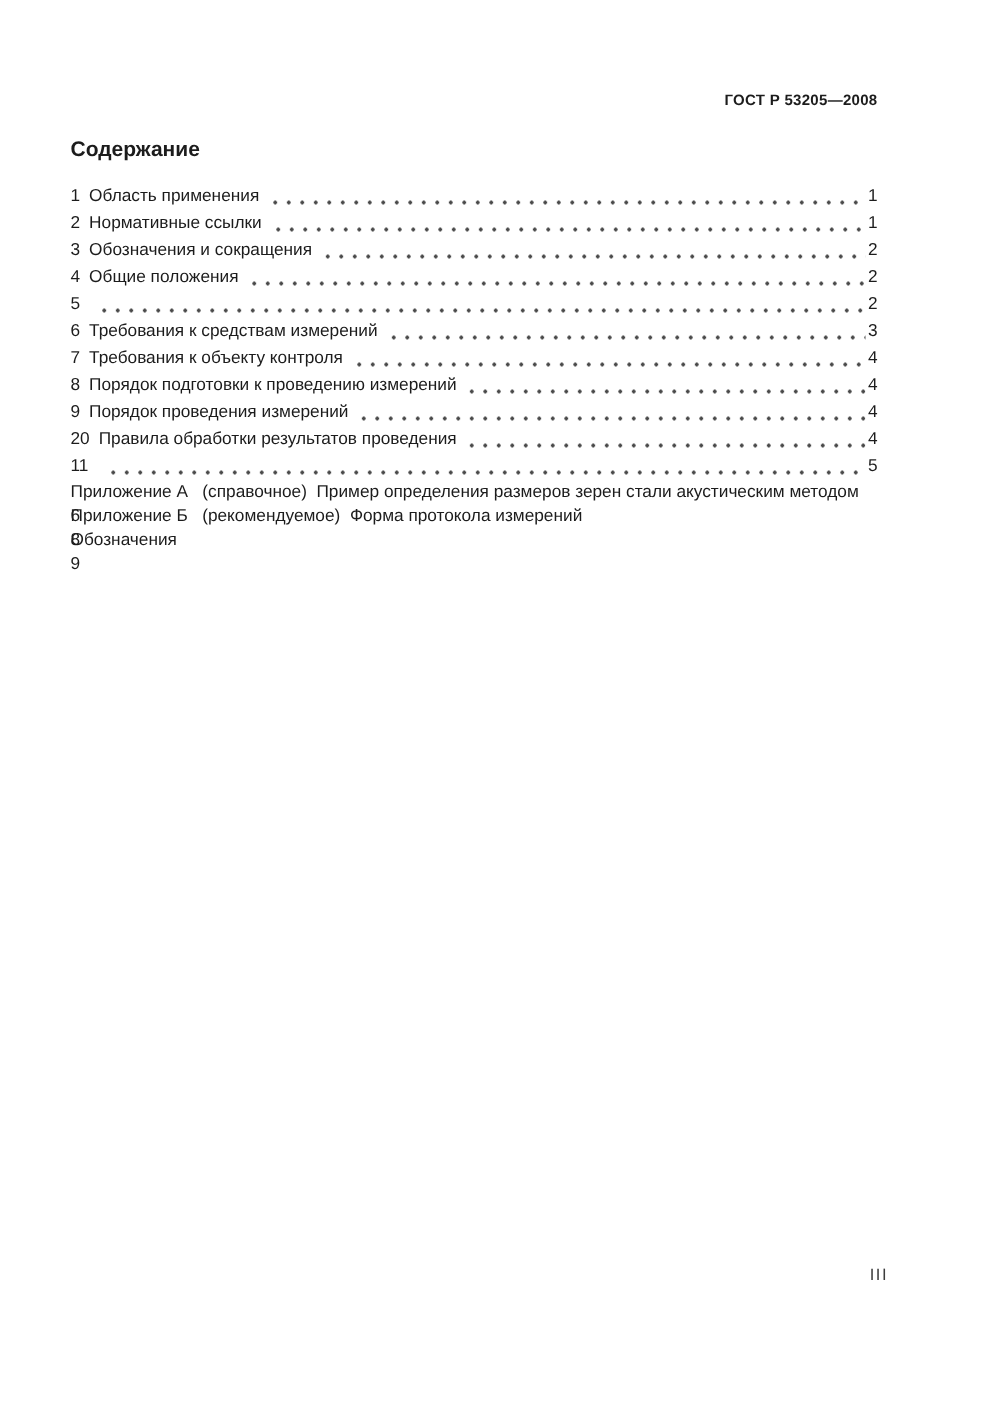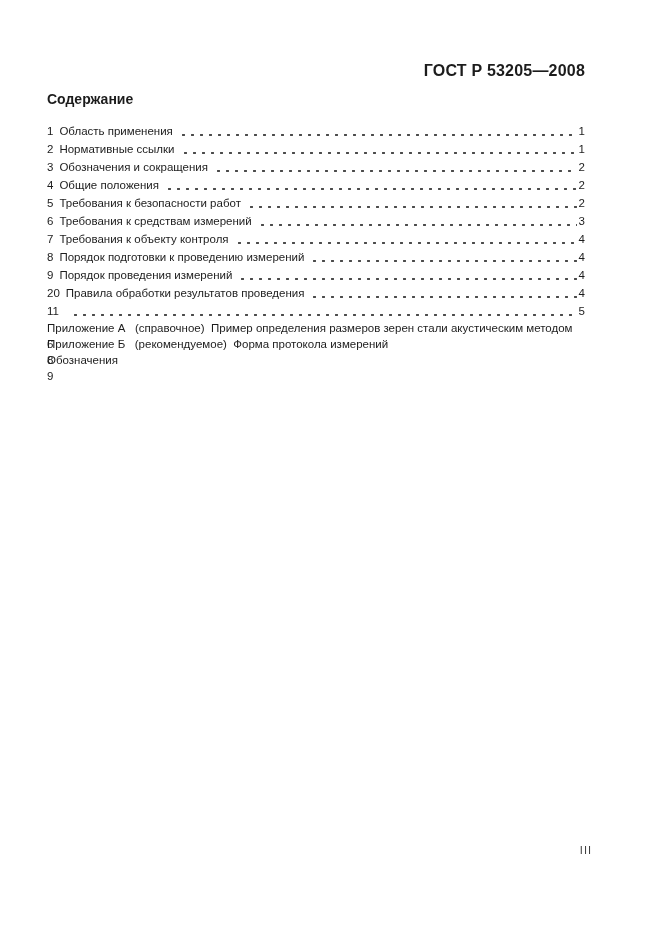--- a/index.html
+++ b/index.html
@@ -15,21 +15,21 @@
     font-family: "Liberation Sans", "DejaVu Sans", sans-serif;
     color: #1c1c1c;
     overflow: hidden;
   }
   .header-ref {
     position: absolute;
     top: 62px;
     left: 47px;
     width: 538px;
     text-align: right;
-    font-size: 16px;
+    font-size: 10px;
     font-weight: bold;
     letter-spacing: 0.2px;
   }
   .doc-title {
     position: absolute;
     top: 91px;
     left: 47px;
     width: 538px;
     text-align: left;
     font-size: 14px;
@@ -119,21 +119,20 @@
 
   <div class="toc-row">
     <span class="toc-num">4</span>
     <span class="toc-title">Общие положения</span>
     <span class="toc-leader"></span>
     <span class="toc-page">2</span>
   </div>
 
   <div class="toc-row">
     <span class="toc-num">5</span>
-    <span class="toc-title">Требования к безопасности работ</span>
     <span class="toc-leader"></span>
     <span class="toc-page">2</span>
   </div>
 
   <div class="toc-row">
     <span class="toc-num">6</span>
     <span class="toc-title">Требования к средствам измерений</span>
     <span class="toc-leader"></span>
     <span class="toc-page">3</span>
   </div>

